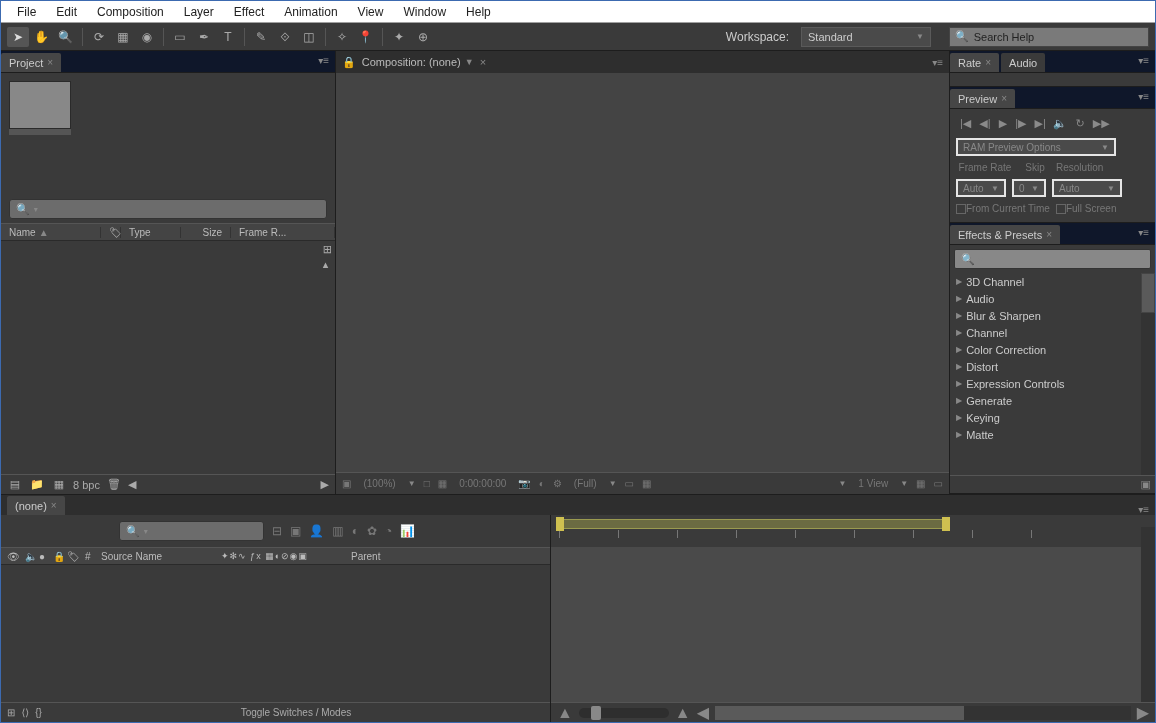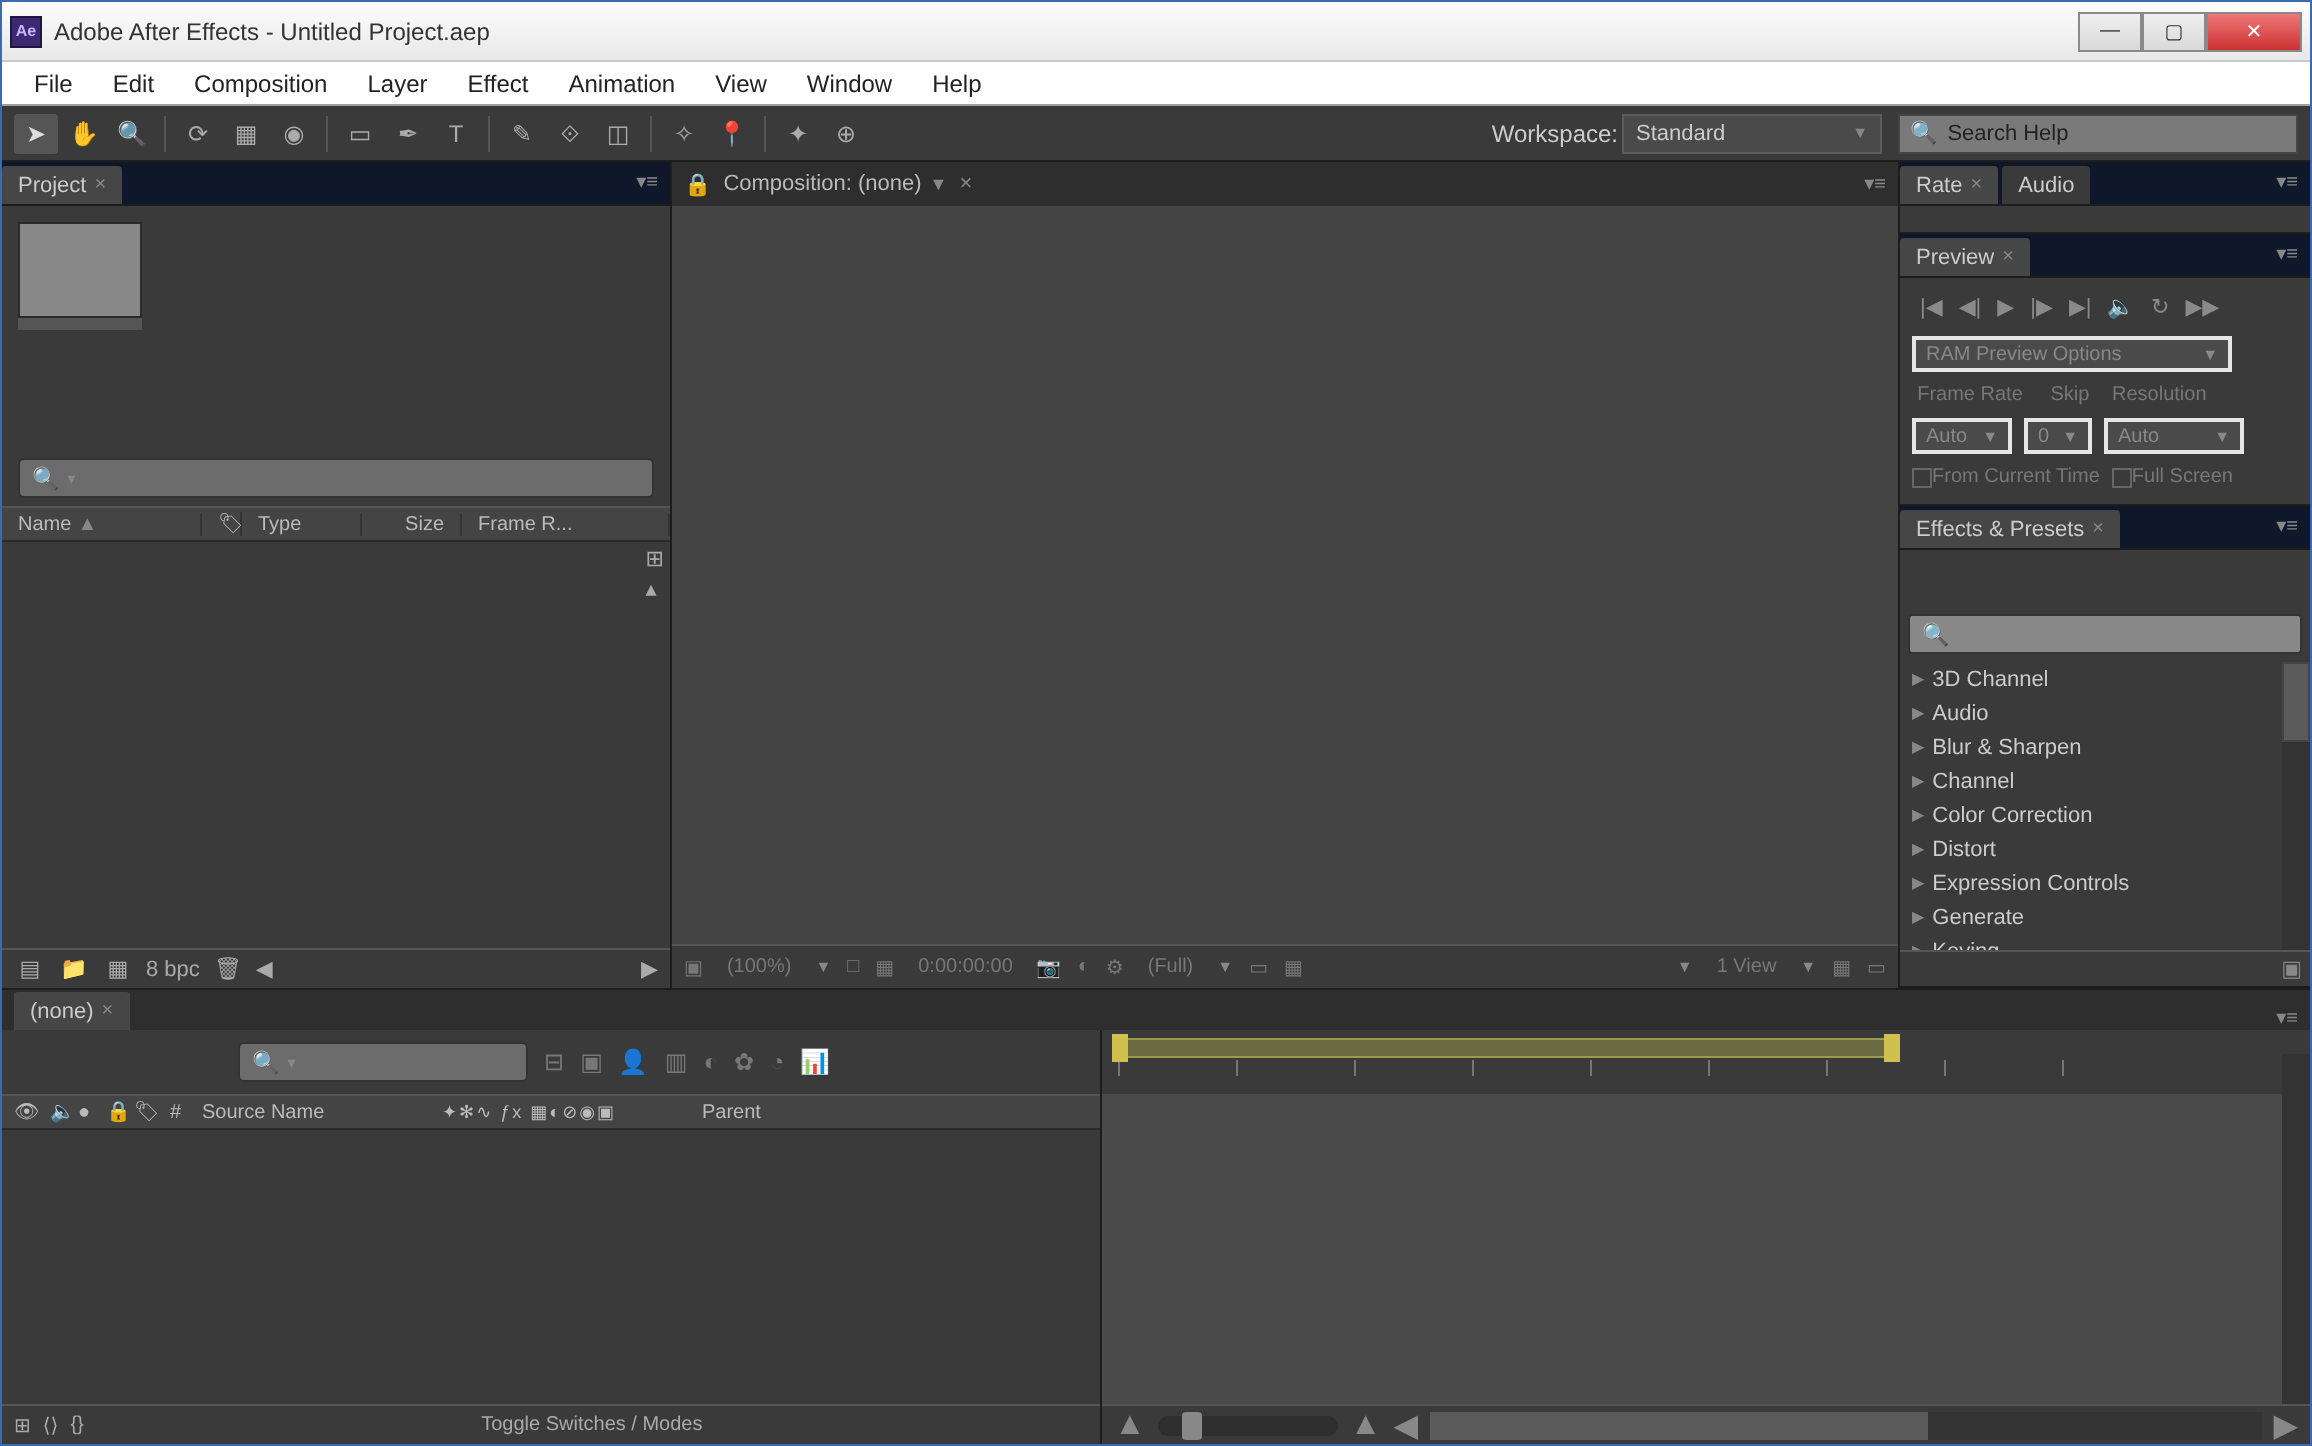--- a/index.html
+++ b/index.html
@@ -15,21 +15,21 @@
 .win-btn.close { background: linear-gradient(#e77, #c33); color: #fff; width: 48px; }
 
 .menubar { height: 22px; background: #fff; display: flex; align-items: center; padding: 0 6px; border-bottom: 1px solid #a0a0a0; }
 .menubar .menu-item { padding: 0 10px; font-size: 12px; color: #222; line-height: 22px; }
 
 
 .toolbar { height: 28px; background: #3a3a3a; border-bottom: 1px solid #1d1d1d; display: flex; align-items: center; padding: 0 6px; gap: 2px; }
 .tool-btn { width: 22px; height: 20px; display: flex; align-items: center; justify-content: center; color: #aaa; font-size: 12px; border-radius: 2px; }
 .tool-btn.active { background: #555; color: #ddd; }
 .tool-sep { width: 1px; height: 18px; background: #555; margin: 0 3px; }
-.workspace { margin-left: auto; display: flex; align-items: center; gap: 2px; }
+.workspace { margin-left: auto; display: flex; align-items: center; gap: 12px; }
 .workspace-label { color: #ccc; font-size: 12px; }
 .workspace-select { width: 130px; height: 20px; background: #4a4a4a; border: 1px solid #5a5a5a; color: #ccc; font-size: 11px; padding: 0 6px; display: flex; align-items: center; justify-content: space-between; }
 .search-help { width: 200px; height: 20px; background: #7a7a7a; border: 1px solid #444; display: flex; align-items: center; padding: 0 5px; gap: 5px; color: #222; font-size: 11px; margin-left: 6px; }
 
 
 .main { flex: 1; display: flex; background: #3a3a3a; min-height: 0; }
 .col-left { width: 335px; display: flex; flex-direction: column; border-right: 1px solid #1d1d1d; }
 .col-center { flex: 1; display: flex; flex-direction: column; border-right: 1px solid #1d1d1d; }
 .col-right { width: 205px; display: flex; flex-direction: column; }
 
@@ -58,21 +58,21 @@
 .comp-header .label { display: flex; align-items: center; gap: 4px; }
 .comp-dropdown { color: #888; font-size: 9px; }
 .comp-viewer { flex: 1; background: #444; }
 .comp-footer { height: 22px; background: #3a3a3a; border-top: 1px solid #555; display: flex; align-items: center; padding: 0 6px; gap: 8px; color: #777; font-size: 10px; }
 .comp-footer .field { background: #3a3a3a; padding: 0 4px; }
 
 
 .right-panel { border-bottom: 1px solid #1d1d1d; display: flex; flex-direction: column; }
 .right-panel.info { height: 36px; }
 .right-panel.preview { height: 136px; }
-.right-panel.effects { flex: 1; min-height: 0; gap: 28px; }
+.right-panel.effects { flex: 1; min-height: 0; }
 .preview-body { padding: 6px; color: #888; font-size: 10px; display: flex; flex-direction: column; gap: 6px; }
 .preview-controls { display: flex; gap: 8px; align-items: center; justify-content: flex-start; padding: 2px 4px; }
 .preview-controls .ctl { color: #8a8a8a; font-size: 11px; }
 .preview-row { display: flex; gap: 6px; align-items: center; text-align: center; }
 .preview-row .lbl { color: #777; font-size: 10px; }
 .preview-dd { height: 18px; background: #4a4a4a; border: 2px solid #e5e5e5; color: #888; font-size: 10px; padding: 0 5px; display: flex; align-items: center; justify-content: space-between; }
 .preview-chk { display: flex; align-items: center; gap: 0; color: #777; font-size: 10px; }
 .preview-chk .box { width: 10px; height: 10px; background: #3a3a3a; border: 1px solid #666; }
 
 .fx-search { margin: 4px; height: 20px; background: #888; border: 1px solid #333; border-radius: 2px; display: flex; align-items: center; padding: 0 6px; color: #333; font-size: 11px; gap: 4px; }
@@ -112,29 +112,20 @@
 .hscroll { flex:1; height:14px; background:#333; position:relative;}
 .hscroll .thumb{ position:absolute; left:0; width:60%; height:100%; background:#5a5a5a;}
 .vscroll { position:absolute; right:0; top:12px; width:14px; bottom:20px; background:#333;}
 
 .small-tri { font-size: 8px; color:#888;}
 </style>
 </head>
 <body>
 
 <div class="window">
-  <div class="titlebar">
-    <div class="ae-icon">Ae</div>
-    <div class="title">Adobe After Effects - Untitled Project.aep</div>
-    <div class="win-controls">
-      <div class="win-btn">—</div>
-      <div class="win-btn">▢</div>
-      <div class="win-btn close">✕</div>
-    </div>
-  </div>
 
   <div class="menubar">
     <div class="menu-item">File</div>
     <div class="menu-item">Edit</div>
     <div class="menu-item">Composition</div>
     <div class="menu-item">Layer</div>
     <div class="menu-item">Effect</div>
     <div class="menu-item">Animation</div>
     <div class="menu-item">View</div>
     <div class="menu-item">Window</div>

